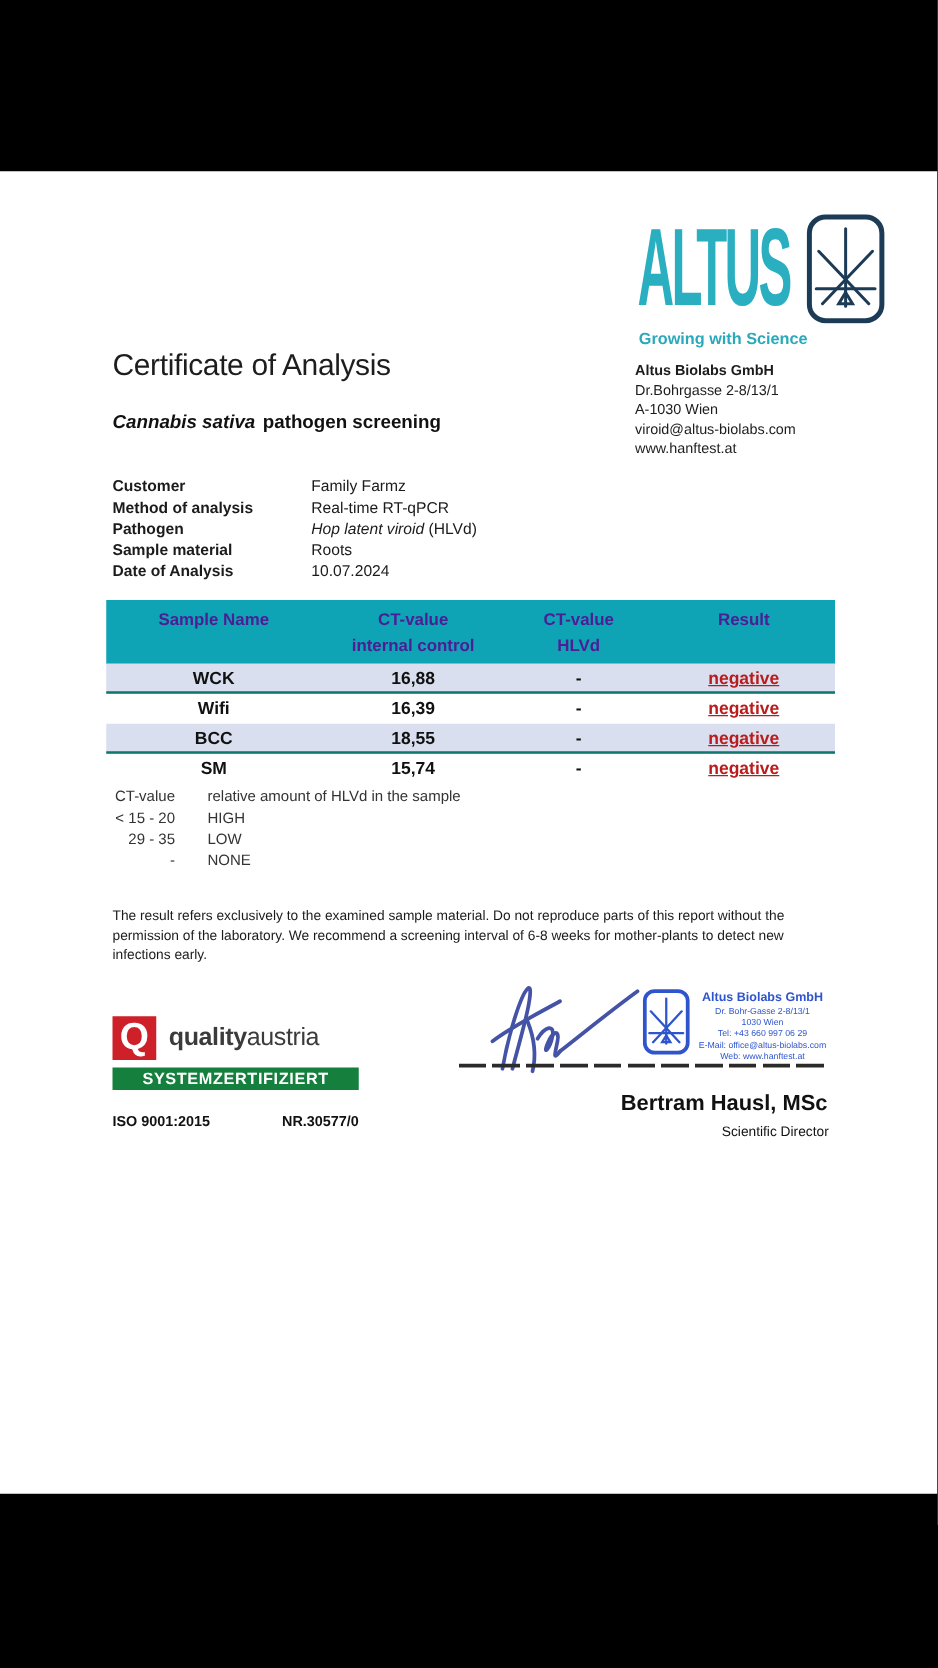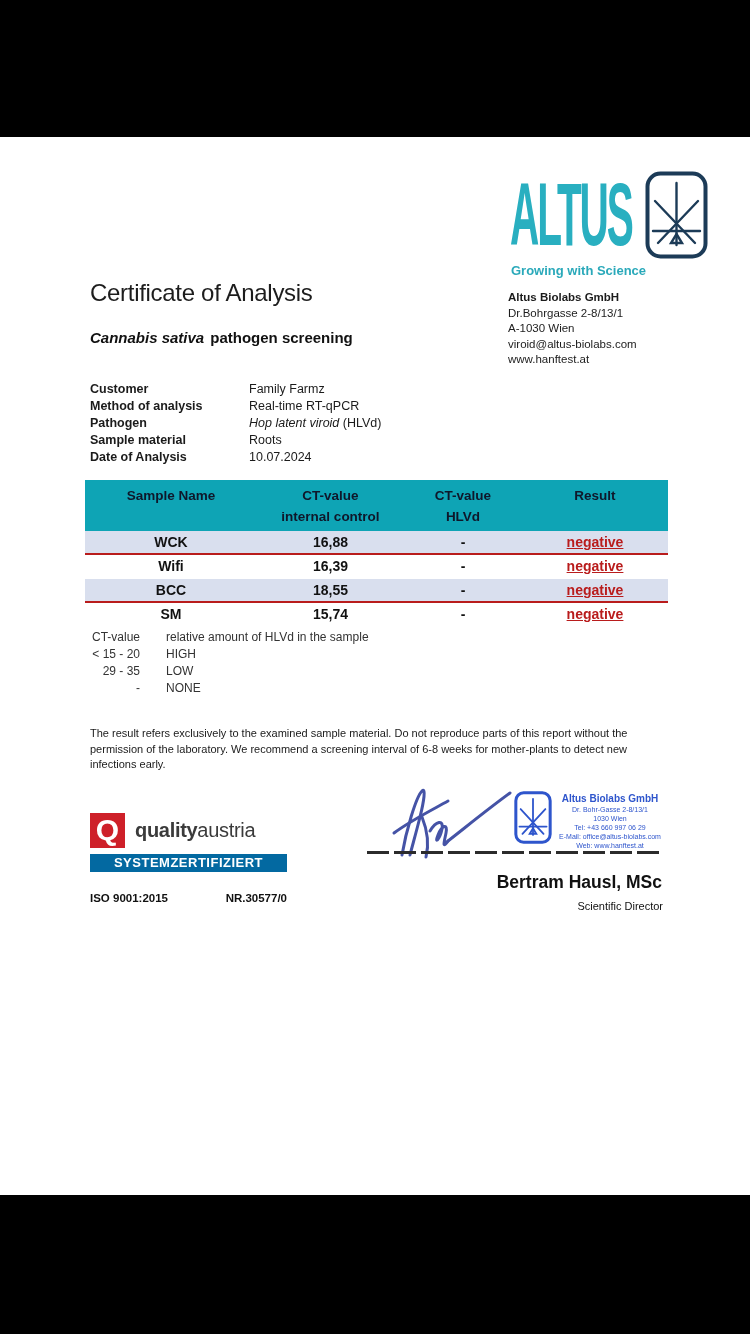--- a/index.html
+++ b/index.html
@@ -21,44 +21,44 @@
   .subtitle .it { font-style:italic; margin-right:6px; }
 
   
   .details { position:absolute; left:90px; top:244px; font-size:12.5px; color:#1b1b1b; }
   .detail-row { display:flex; line-height:17px; }
   .detail-label { width:159px; font-weight:bold; }
   .detail-value .it { font-style:italic; }
 
   
   .rtable { position:absolute; left:85px; top:343px; width:583px; }
-  .thead { background:#0ea4b5; color:#0f172a; font-weight:bold; font-size:13.5px; display:flex; height:51px; padding-top:5px; }
+  .thead { background:#0ea4b5; color:#4c1d95; font-weight:bold; font-size:13.5px; display:flex; height:51px; padding-top:5px; }
   .thead .col { text-align:center; line-height:21px; }
   .trow { display:flex; height:24px; font-size:14px; font-weight:bold; color:#111; }
-  .trow.striped { background:#d9dfee; border-bottom:2px solid #b91c1c; }
+  .trow.striped { background:#d9dfee; border-bottom:2px solid #0f766e; }
   .trow .col { text-align:center; line-height:23px; }
   .col.c1 { width:172px; } .col.c2 { width:147px; } .col.c3 { width:118px; } .col.c4 { width:146px; }
   .result-neg { color:#b91c1c;text-decoration:underline; }
 
   
   .legend { position:absolute; left:90px; top:492px; font-size:12px; color:#333; }
   .legend-row { display:flex; line-height:17px; }
   .legend-range { width:50px; text-align:right; }
   .legend-level { margin-left:26px; }
 
   
   .disclaimer { position:absolute; left:90px; top:589px; width:586px; font-size:11px; line-height:15.5px; color:#1a1a1a; }
 
   
   .qa { position:absolute; left:90px; top:676px; width:198px; }
   .qa-row1 { display:flex; align-items:center; }
   .q-square { width:35px; height:35px; background:#ce2029; color:#fff; font-weight:bold; font-size:30px; text-align:center; line-height:34px; }
   .qa-brand { margin-left:10px; font-size:20px; color:#3b3b3b; letter-spacing:-0.3px; }
   .qa-brand .b { font-weight:bold; }
-  .qa-banner { margin-top:6px; width:197px; height:18px; background:#0369a1; color:#fff; font-weight:bold; font-size:13px; text-align:center; line-height:18px; letter-spacing:0.5px; }
+  .qa-banner { margin-top:6px; width:197px; height:18px; background:#15803d; color:#fff; font-weight:bold; font-size:13px; text-align:center; line-height:18px; letter-spacing:0.5px; }
   .qa-iso-row { margin-top:20px; width:197px; display:flex; justify-content:space-between; font-size:11.5px; font-weight:bold; color:#111; }
 
   
   .sig-svg { position:absolute; left:386px; top:646px; }
   .stamp-leaf { position:absolute; left:514px; top:654px; }
   .stamp-text { position:absolute; left:550px; top:656px; width:120px; text-align:center; color:#2e55cc; }
   .stamp-name { font-size:10px; font-weight:bold; line-height:12px; }
   .stamp-line { font-size:7px; line-height:9px; }
   .sig-line { position:absolute; left:367px; top:714px; width:293px; height:2.5px;
     background:repeating-linear-gradient(90deg,#2b2b2b 0 22px, transparent 22px 27px); }

